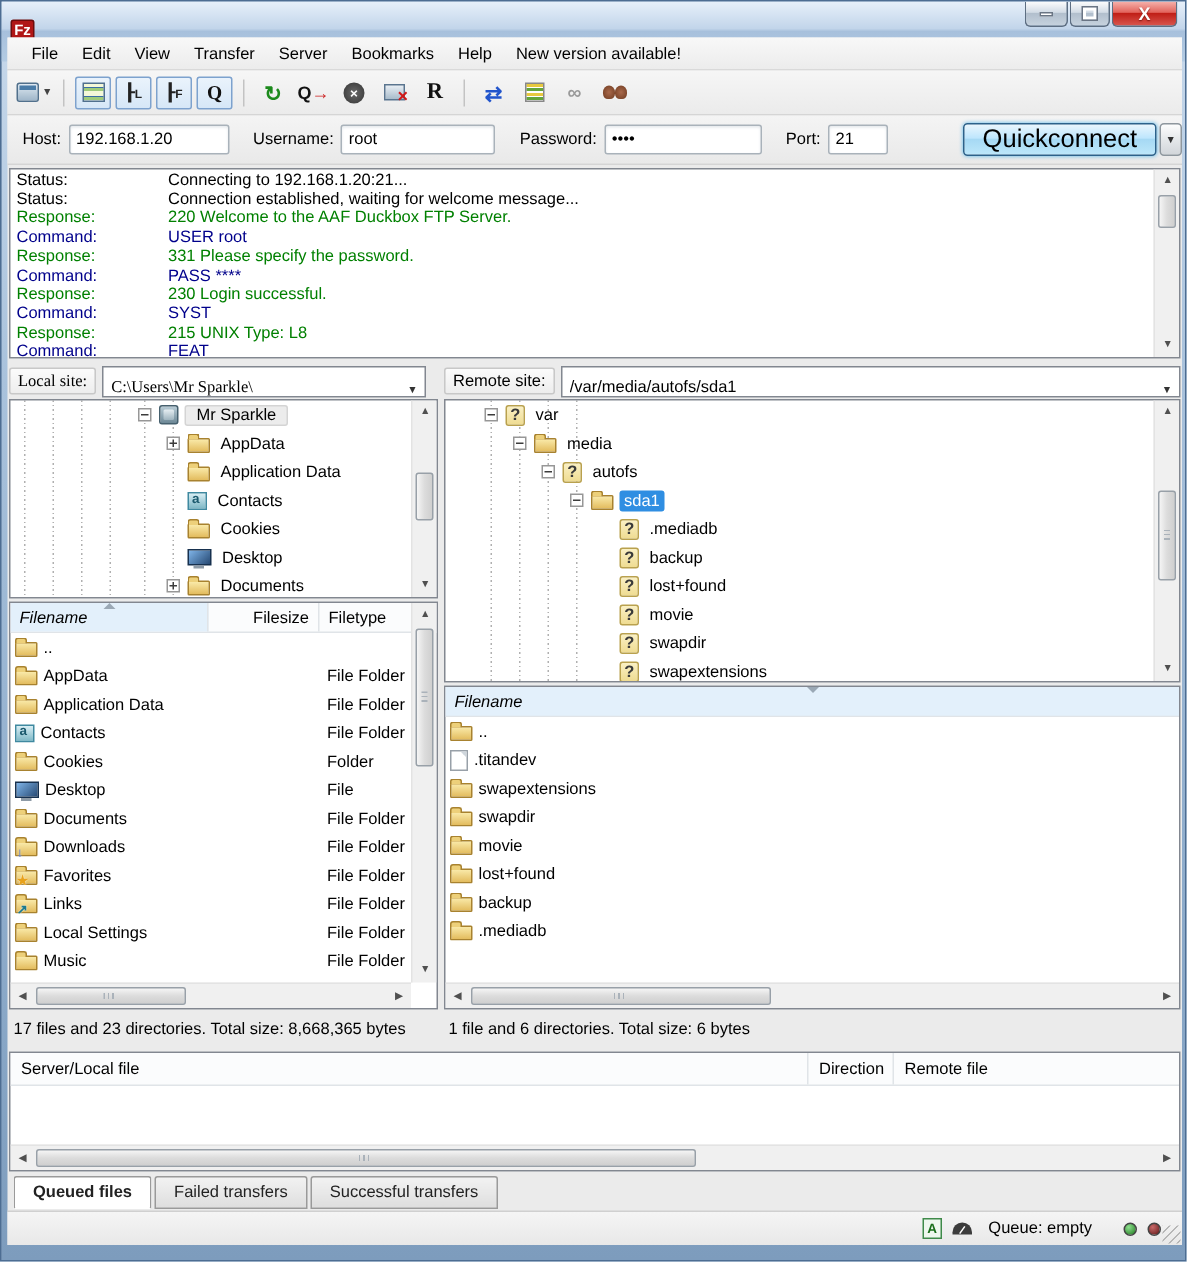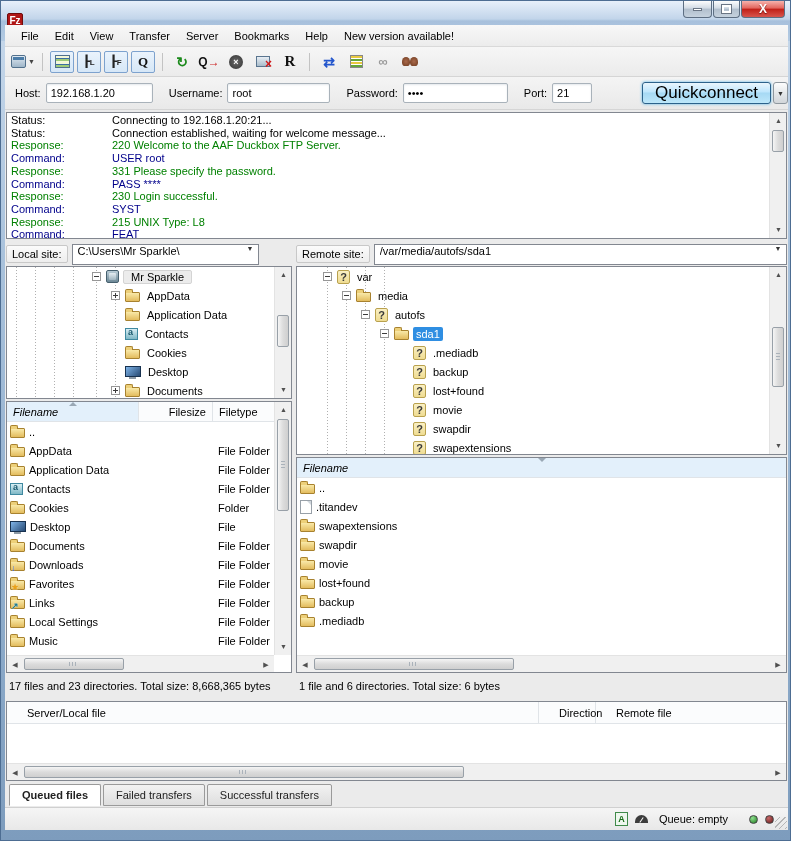--- a/index.html
+++ b/index.html
@@ -99,21 +99,21 @@
   .hsb .arr { position:absolute; top:0; width:16px; height:17px; color:#505050; font-size:7px; text-align:center; line-height:17px; }
   .hsb .arr.lf { left:0; } .hsb .arr.rt { right:0; }
   .hsb .thumb { position:absolute; top:2px; bottom:2px; border:1px solid #98a0a8; border-radius:2px;
     background:linear-gradient(#f5f5f5,#dcdcdc 50%,#cfcfcf); }
   .hsb .thumb::after { content:""; position:absolute; top:3px; bottom:3px; left:50%; margin-left:-5px; width:9px;
     background:repeating-linear-gradient(90deg,#aab2ba 0 1px,transparent 1px 3px); }
 
   
   .sitebar { position:absolute; height:24px; display:flex; align-items:center; }
   .site-label { border:1px solid #c8c8c8; background:linear-gradient(#fbfbfb,#ededed); padding:2px 5px; border-radius:2px; margin-right:4px; white-space:nowrap; }
-  .combo { flex:1; height:21px; background:#fff; border:1px solid #828790; display:flex; align-items:flex-start; position:relative; padding-left:5px; }
+  .combo { flex:1; height:21px; background:#fff; border:1px solid #828790; display:flex; align-items:flex-end; position:relative; padding-left:5px; }
   .combo .cval { flex:1; white-space:nowrap; overflow:hidden; }
   .combo .carr { width:16px; text-align:center; font-size:7px; color:#333; flex:none; }
 
   
   .trow { display:flex; align-items:center; height:19px; white-space:nowrap; }
   .exp { width:9px; height:9px; border:1px solid #979797; background:#fff; position:relative; margin-right:5px; flex:none; }
   .exp::before { content:""; position:absolute; left:1px; right:1px; top:3px; height:1px; background:#3c3c3c; }
   .exp.plus::after { content:""; position:absolute; top:1px; bottom:1px; left:3px; width:1px; background:#3c3c3c; }
   .exp.none { visibility:hidden; }
   .tlabel { padding:1px 3px; }
@@ -166,21 +166,21 @@
   .sortmark.desc { border-top:4px solid #9aa8b5; }
   .lrow { display:flex; align-items:center; height:19px; white-space:nowrap; }
   .cell-name { flex:1; display:flex; align-items:center; padding-left:3px; overflow:hidden; }
   .cell-size { width:74px; text-align:right; padding-right:8px; flex:none; }
   .cell-type { width:62px; padding-left:4px; flex:none; }
 
   .statusline { position:absolute; height:22px; display:flex; align-items:center; padding-left:3px; color:#000; }
 
   
   .qhead { display:flex; height:22px; background:#fbfcfd; border-bottom:1px solid #e0e4e8; }
-  .qcell { display:flex; align-items:center; padding:0 20px; border-right:1px solid #e0e4e8; }
+  .qcell { display:flex; align-items:center; padding:0 7px; border-right:1px solid #e0e4e8; }
 
   
   .tabsrow { position:absolute; display:flex; align-items:flex-end; }
   .tab { padding:4px 12px 4px; border:1px solid #9a9a9a; background:linear-gradient(#f2f2f2,#dedede); margin-right:2px;
     border-radius:2px 2px 0 0; color:#222; }
   .tab.active { background:#fff; font-weight:bold; border-bottom-color:#fff; }
 
   
   .statusbar { position:absolute; left:0; top:782px; width:783px; height:23px;
     background:linear-gradient(#f5f5f5,#e8e8e8); border-top:1px solid #d0d0d0; display:flex; align-items:center; }
@@ -333,21 +333,21 @@
             <span class="c-command">FEAT</span>
           </div>
       </div>
       <div class="vsb">
         <div class="arr up">▲</div>
         <div class="thumb" style="top:17px; height:22px;"></div>
         <div class="arr dn">▼</div>
       </div>
     </div>
 
-    <div class="sitebar" style="left:1px; top:217px; width:253px;">
+    <div class="sitebar" style="left:1px; top:217px; width:278px;font-family:Liberation Serif, serif;">
       <span class="site-label">Local site:</span>
       <div class="combo">
         <span class="cval">C:\Users\Mr Sparkle\</span>
         <span class="carr">▼</span>
       </div>
     </div>
     <div class="sitebar" style="left:291px; top:217px; width:491px;">
       <span class="site-label">Remote site:</span>
       <div class="combo">
         <span class="cval">/var/media/autofs/sda1</span>

